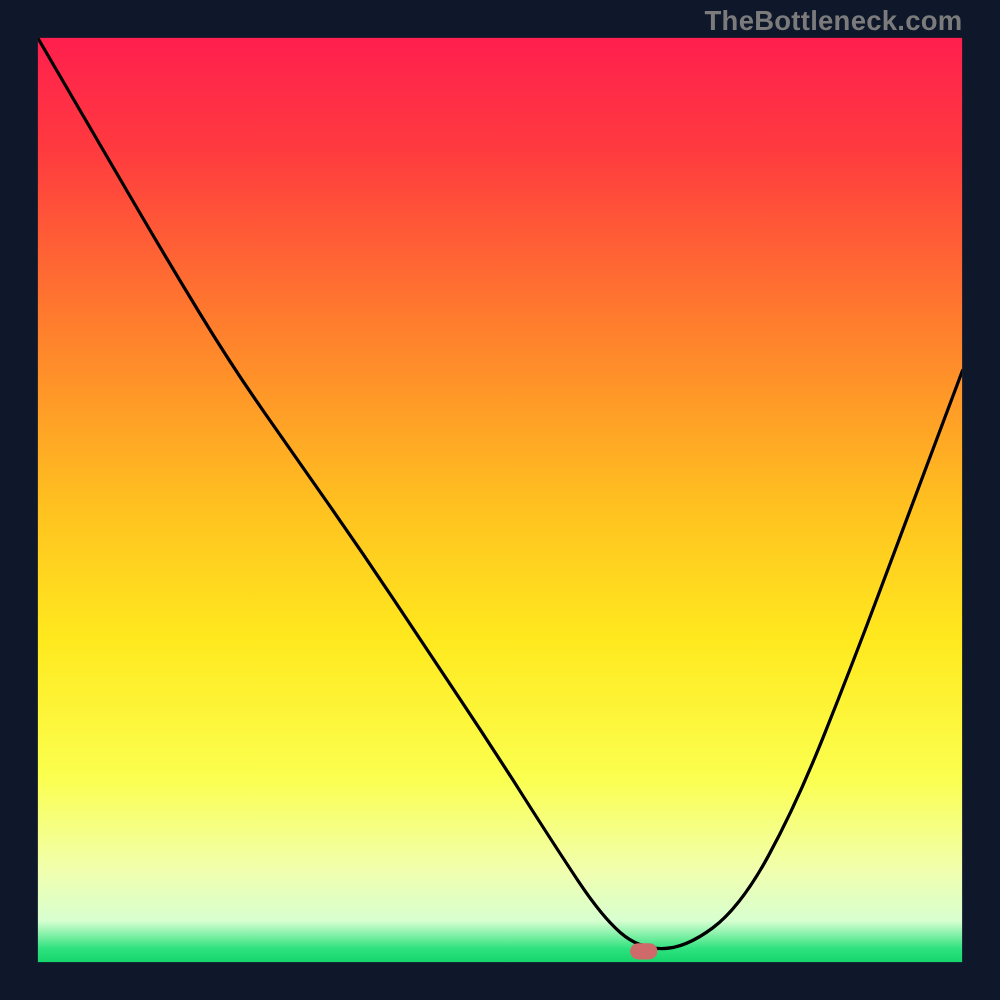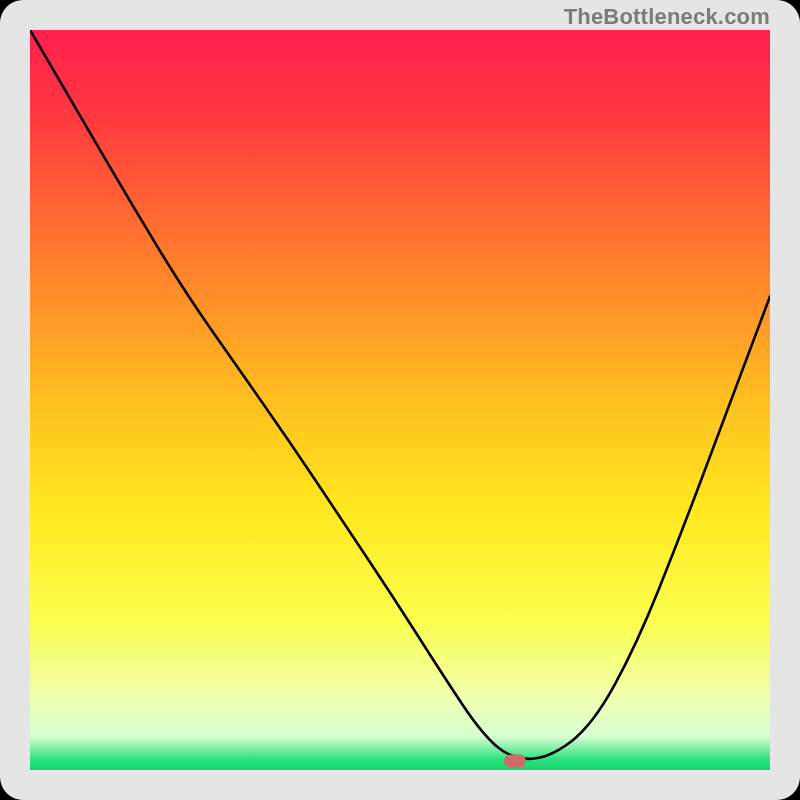--- a/index.html
+++ b/index.html
@@ -10,22 +10,21 @@
     background: #000;
     overflow: hidden;
     font-family: Arial, Helvetica, sans-serif;
   }
   .frame {
     position: absolute;
     left: 0;
     top: 0;
     width: 800px;
     height: 800px;
-    background: #e5e5e5;
-    border-radius: 23px;
+    background: #0f172a;
   }
   .plot {
     position: absolute;
     left: 30px;
     top: 30px;
     width: 740px;
     height: 740px;
     overflow: hidden;
   }
   .gradient {

